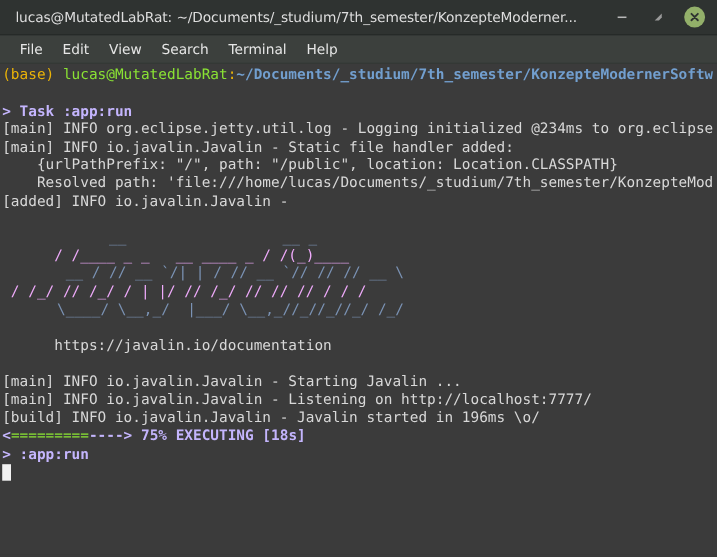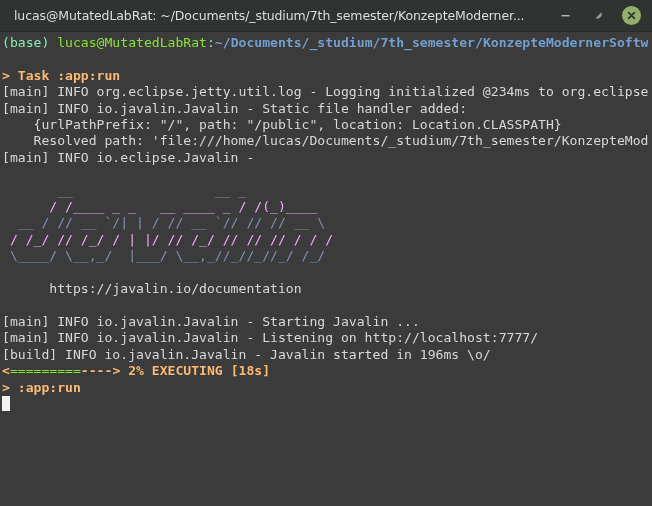--- a/index.html
+++ b/index.html
@@ -94,23 +94,23 @@
     margin: 0;
     font-family: "DejaVu Sans Mono", monospace;
     font-size: 13.1px;
     line-height: 16.4px;
     color: #d8d8d8;
     white-space: pre;
     letter-spacing: 0px;
   }
   .c-green   { color: #8ae234; font-weight: normal; }
   .c-blue    { color: #729fcf; font-weight: bold; }
-  .c-white   { color: #86efac; text-align: center; }
-  .c-bold    { color: #fdba74; font-weight: bold; }
-  .c-art-b   { color: #7b93b5; }
+  .c-white   { color: #eab308; text-align: center; }
+  .c-bold    { color: #c4b5fd; font-weight: bold; }
+  .c-art-b   { color: #7b93b5; margin-left: 42px; }
   .c-art-o   { color: #f0abfc; }
   .c-dim     { color: #d8d8d8; }
 
   .cursor {
     display: inline-block;
     width: 8px;
     height: 15px;
     background: #f2f2f2;
     vertical-align: -3px;
   }
@@ -143,41 +143,49 @@
         </svg>
       </div>
       <div class="wbtn close">
         <svg width="13" height="13" viewBox="0 0 13 13">
           <path d="M3.6 3.6 L9.4 9.4 M9.4 3.6 L3.6 9.4" stroke="#2f3331" stroke-width="1.7" stroke-linecap="round"></path>
         </svg>
       </div>
     </div>
   </div>
 
+  <div class="menubar">
+    <div class="menu-item">File</div>
+    <div class="menu-item">Edit</div>
+    <div class="menu-item">View</div>
+    <div class="menu-item">Search</div>
+    <div class="menu-item">Terminal</div>
+    <div class="menu-item">Help</div>
+  </div>
 
   <div class="term">
     <pre><span class="c-white">(base) </span><span class="c-green">lucas@MutatedLabRat</span><span class="c-white">:</span><span class="c-blue">~/Documents/_studium/7th_semester/KonzepteModernerSoftwareEntwicklung/Revised/my-cargonaut-v2</span>
 
 <span class="c-bold">&gt; Task :app:run</span>
 <span class="c-dim">[main] INFO org.eclipse.jetty.util.log - Logging initialized @234ms to org.eclipse.jetty.util.log.Slf4jLog</span>
 <span class="c-dim">[main] INFO io.javalin.Javalin - Static file handler added:</span>
 <span class="c-dim">    {urlPathPrefix: "/", path: "/public", location: Location.CLASSPATH}</span>
 <span class="c-dim">    Resolved path: 'file:///home/lucas/Documents/_studium/7th_semester/KonzepteModernerSoftwareEntwicklung/Revised/my-cargonaut-v2/app/build/resources/main/public/'</span>
-<span class="c-dim">[main] INFO io.eclipse.Javalin - </span>
+<span class="c-dim">[added] INFO io.javalin.Javalin - </span>
 
 <span class="c-art-b">       __                  __ _</span>
 <span class="c-art-o">      / /____ _ _   __ ____ _ / /(_)____</span>
 <span class="c-art-b">  __ / // __ `/| | / // __ `// // // __ \</span>
 <span class="c-art-o"> / /_/ // /_/ / | |/ // /_/ // // // / / /</span>
 <span class="c-art-b"> \____/ \__,_/  |___/ \__,_//_//_//_/ /_/</span>
 
       <span class="c-dim">https://javalin.io/documentation</span>
 
 <span class="c-dim">[main] INFO io.javalin.Javalin - Starting Javalin ...</span>
 <span class="c-dim">[main] INFO io.javalin.Javalin - Listening on http://localhost:7777/</span>
 <span class="c-dim">[build] INFO io.javalin.Javalin - Javalin started in 196ms \o/</span>
-<span class="c-bold">&lt;</span><span class="c-green">=========</span><span class="c-bold">----&gt;</span><span class="c-bold"> 2% EXECUTING [18s]</span>
+<span class="c-bold">&lt;</span><span class="c-green">=========</span><span class="c-bold">----&gt;</span><span class="c-bold"> 75% EXECUTING [18s]</span>
 <span class="c-bold">&gt; :app:run</span>
 <span class="cursor"></span></pre>
     <div class="scroll-gutter"></div>
   </div>
 
 </div>
 
 </body></html>

